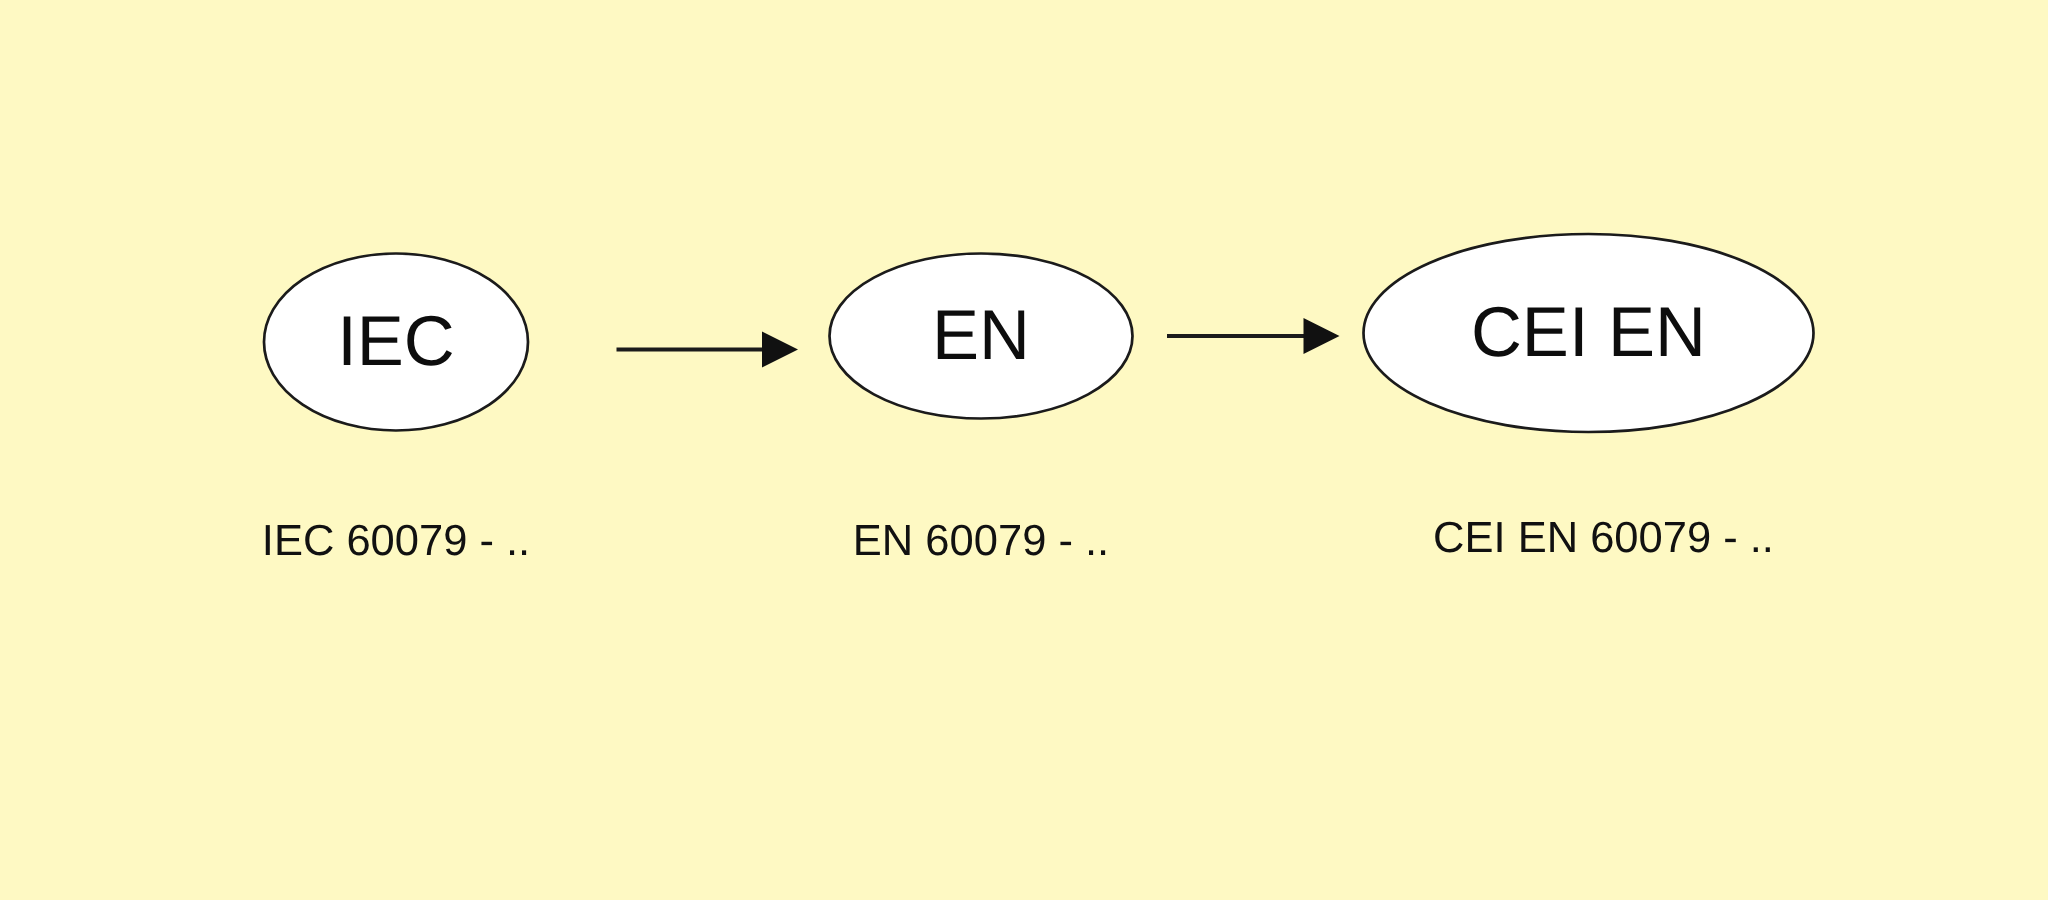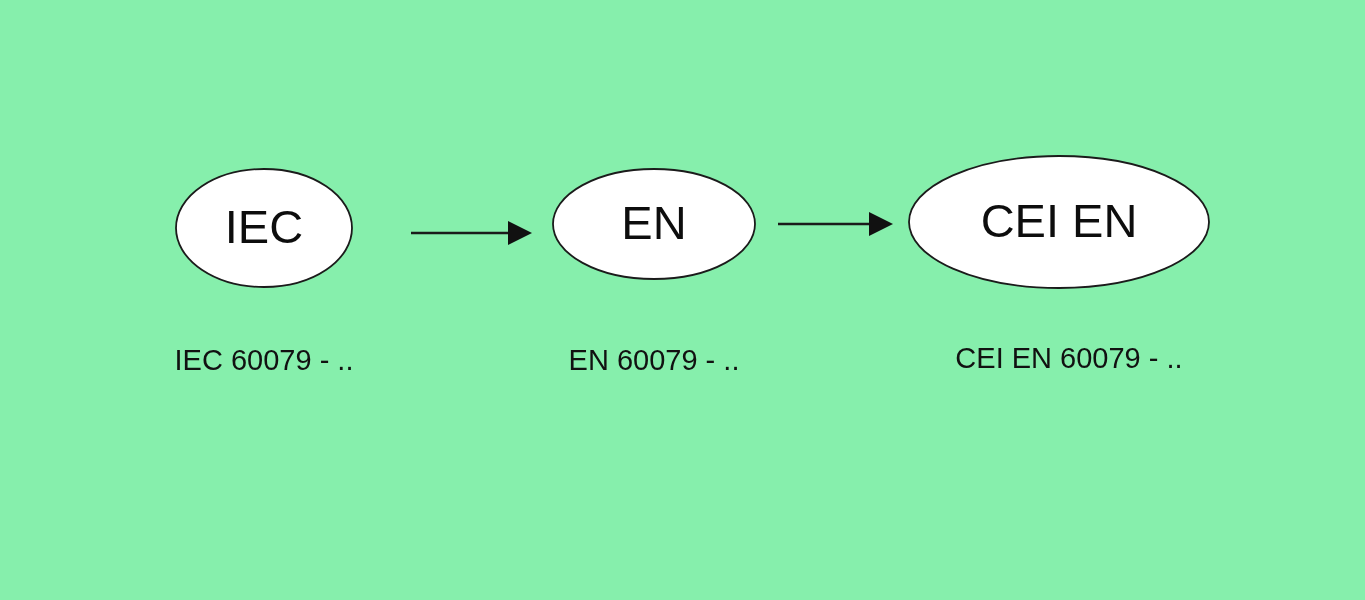--- a/index.html
+++ b/index.html
@@ -11,21 +11,21 @@
   body {
     width: 1365px;
     height: 600px;
     font-family: "Liberation Sans", sans-serif;
     overflow: hidden;
   }
   #diagram-root {
     position: relative;
     width: 1365px;
     height: 600px;
-    background: #86efac;
+    background: #fef9c3;
   }
   #diagram-svg {
     position: absolute;
     top: 0;
     left: 0;
     width: 1365px;
     height: 600px;
     display: block;
   }
   .node-ellipse {

